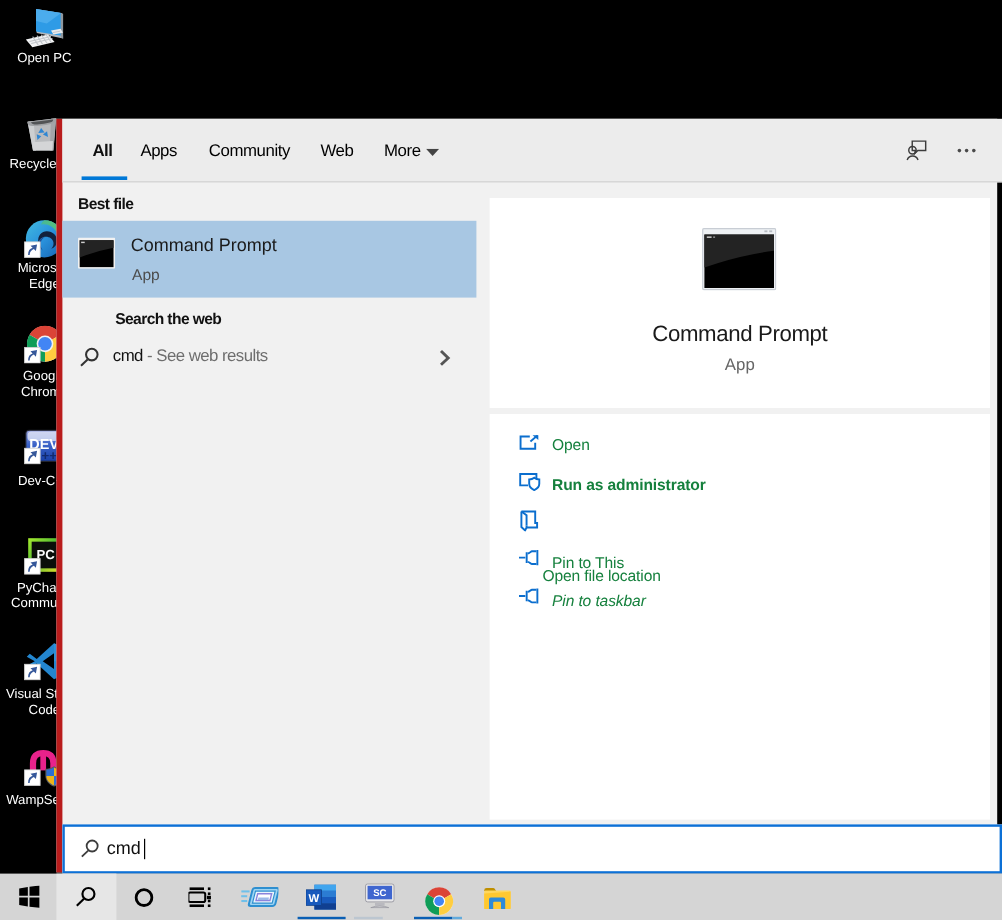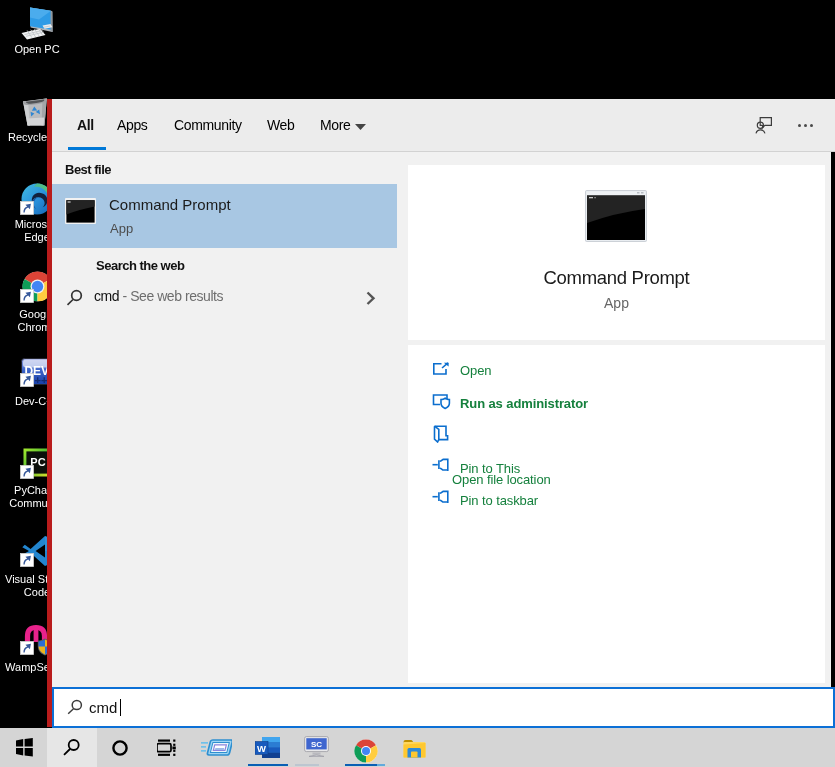--- a/index.html
+++ b/index.html
@@ -214,21 +214,21 @@
     <rect x="52" y="2" width="2.5" height="1.5" fill="#b7bcc2"></rect>
     <rect x="56" y="2" width="2.5" height="1.5" fill="#b7bcc2"></rect>
   </svg>
   <div class="abs" style="left:356px;top:168px;width:417px;text-align:center;font-size:18.5px;letter-spacing:-0.3px;color:#1a1a1a;">Command Prompt</div>
   <div class="abs" style="left:356px;top:196px;width:417px;text-align:center;font-size:14px;color:#666;">App</div>
 
   <div class="acttxt" style="left:408px;top:264px;">Open</div>
   <div class="acttxt" style="left:408px;top:297px;font-weight:bold;">Run as administrator</div>
   <div class="acttxt" style="left:400px;top:329px;margin-top:44px;">Open file location</div>
   <div class="acttxt" style="left:408px;top:362px;">Pin to This</div>
-  <div class="acttxt" style="left:408px;top:394px;">Pin to taskbar</div>
+  <div class="acttxt" style="left:408px;top:394px;font-style:italic;">Pin to taskbar</div>
 
   <svg class="abs" style="left:380px;top:263px;" width="18" height="14" fill="none" stroke="#0b6ece" stroke-width="1.6">
     <path d="M9.5 1.8 H1.8 V12 H14 V7"></path>
     <path d="M10 6 L16 0.8"></path>
     <polygon points="11.8,0.8 16.6,0.8 16.6,4.6" fill="#0b6ece" stroke="none"></polygon>
   </svg>
   <svg class="abs" style="left:380px;top:294px;" width="19" height="17" fill="none" stroke="#0b6ece" stroke-width="1.6">
     <path d="M8 11.5 H1.5 V2 H15 V6"></path>
     <path d="M13.2 5.2 Q15 6.6 17.4 6.6 V10.2 Q17.4 13.6 13.2 15.4 Q9 13.6 9 10.2 V6.6 Q11.4 6.6 13.2 5.2 Z"></path>
   </svg>

